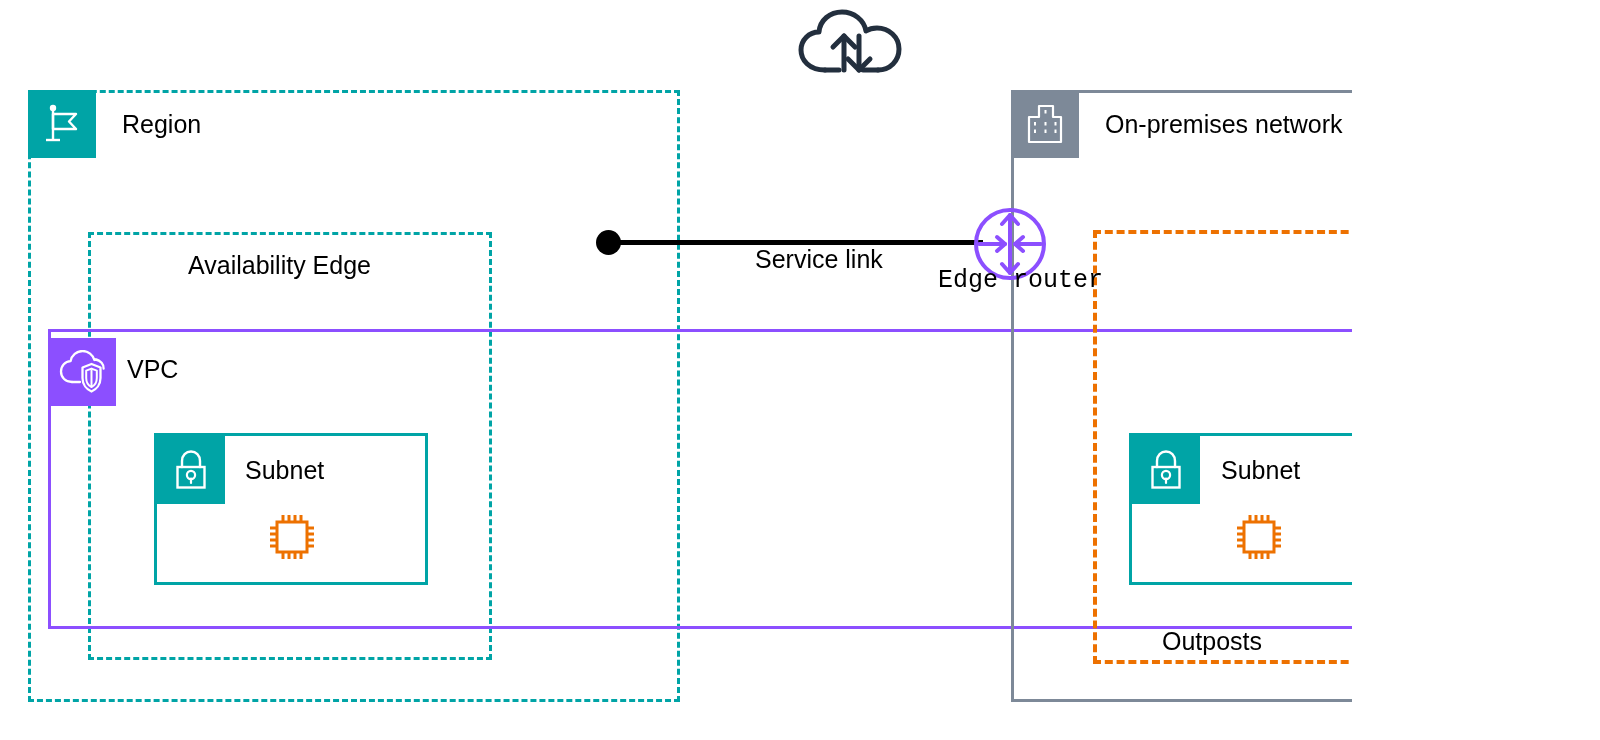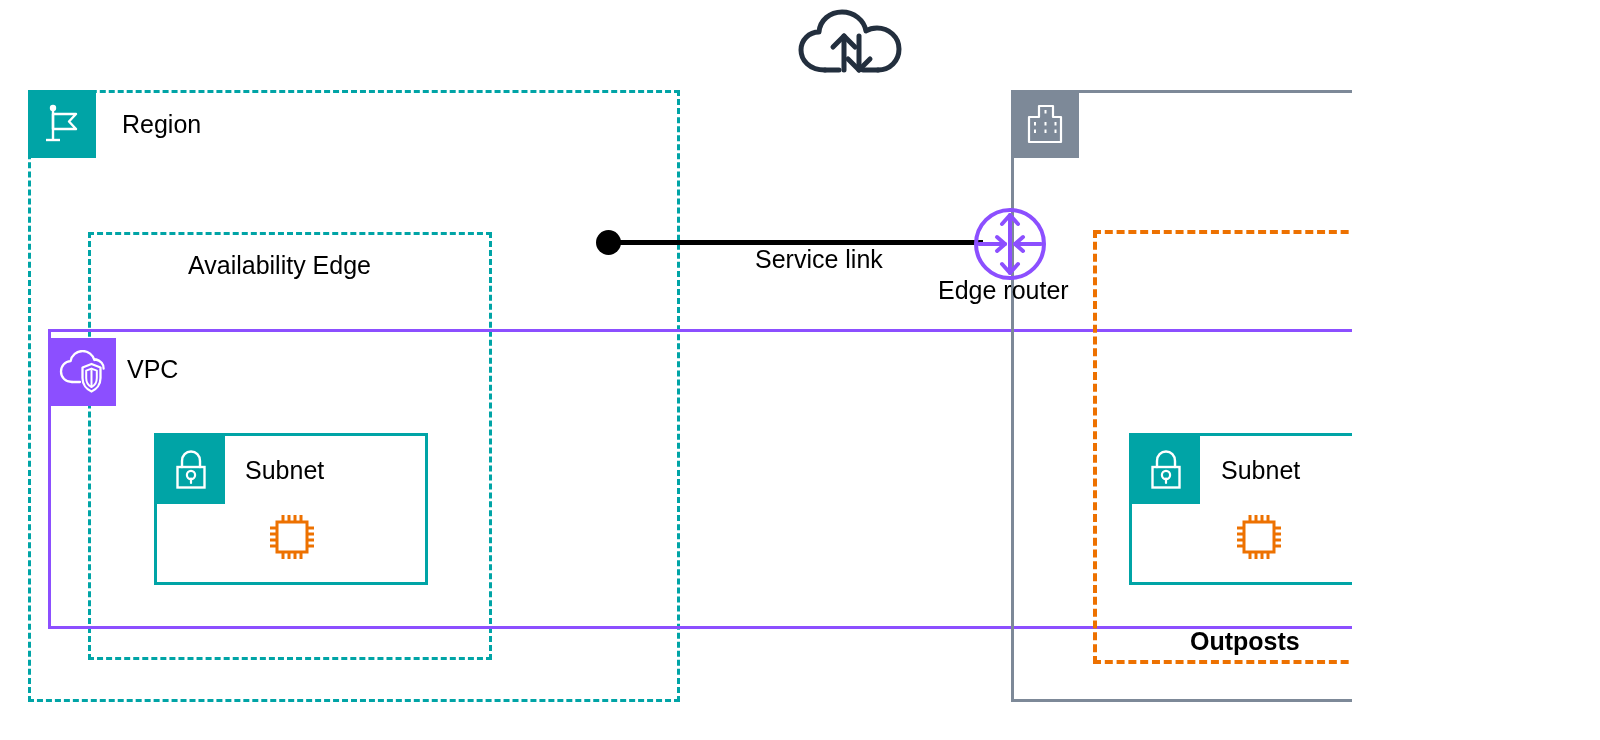--- a/index.html
+++ b/index.html
@@ -136,24 +136,25 @@
         <line x1="21.5" y1="9" x2="21.5" y2="12.5"></line>
         <line x1="11" y1="21" x2="11" y2="24.5"></line>
           <line x1="21.5" y1="21" x2="21.5" y2="24.5"></line>
           <line x1="31.5" y1="21" x2="31.5" y2="24.5"></line>
         <line x1="11" y1="28.5" x2="11" y2="32"></line>
           <line x1="21.5" y1="28.5" x2="21.5" y2="32"></line>
           <line x1="31.5" y1="28.5" x2="31.5" y2="32"></line>
       </g>
     </svg>
   </div>
+  <div class="label" style="left:1105px; top:112px;">On-premises network</div>
 
   <div class="box" style="left:1093px; top:230px; width:350px; height:434px;
               border:4px dashed #ED7100; background:transparent;"></div>
-  <div class="label" style="left:1190px; top:629px;font-weight:bold;">Outposts</div>
+  <div class="label" style="left:1162px; top:629px;">Outposts</div>
 
   <div class="box" style="left:1129px; top:433px; width:274px; height:152px;
               border:3px solid #00A4A6; background:#ffffff;"></div>
   <div class="icon-tile" style="left:1132px; top:436px; width:68px; height:68px; background:#00A4A6;">
     <svg width="40" height="44" viewBox="0 0 40 44" aria-hidden="true">
       <path d="M11 19 L11 13 C11 7.5 15 3.5 20 3.5 C25 3.5 29 7.5 29 13 L29 19" fill="none" stroke="#ffffff" stroke-width="2.4" stroke-linecap="round"></path>
       <rect x="6.5" y="19" width="27" height="20.5" fill="none" stroke="#ffffff" stroke-width="2.4"></rect>
       <circle cx="20" cy="27" r="4.1" fill="none" stroke="#ffffff" stroke-width="2.2"></circle>
       <line x1="20" y1="30.5" x2="20" y2="35" stroke="#ffffff" stroke-width="2.2" stroke-linecap="round"></line>
     </svg>
@@ -195,15 +196,15 @@
       <polyline points="30,18 38,9 46,18" fill="none" stroke="#8C4FFF" stroke-width="4" stroke-linecap="round" stroke-linejoin="round"></polyline>
       <polyline points="30,58 38,67 46,58" fill="none" stroke="#8C4FFF" stroke-width="4" stroke-linecap="round" stroke-linejoin="round"></polyline>
 
       <line x1="7" y1="38" x2="33" y2="38" stroke="#8C4FFF" stroke-width="4" stroke-linecap="round"></line>
       <polyline points="25,31 33,38 25,45" fill="none" stroke="#8C4FFF" stroke-width="4" stroke-linecap="round" stroke-linejoin="round"></polyline>
 
       <line x1="69" y1="38" x2="43" y2="38" stroke="#8C4FFF" stroke-width="4" stroke-linecap="round"></line>
       <polyline points="51,31 43,38 51,45" fill="none" stroke="#8C4FFF" stroke-width="4" stroke-linecap="round" stroke-linejoin="round"></polyline>
     </svg>
   </div>
-  <div class="label" style="left:938px; top:278px;">Edge router</div>
+  <div class="label" style="left:938px; top:268px;font-family:Liberation Mono, monospace;">Edge router</div>
 
 </div>
 
 </body></html>

